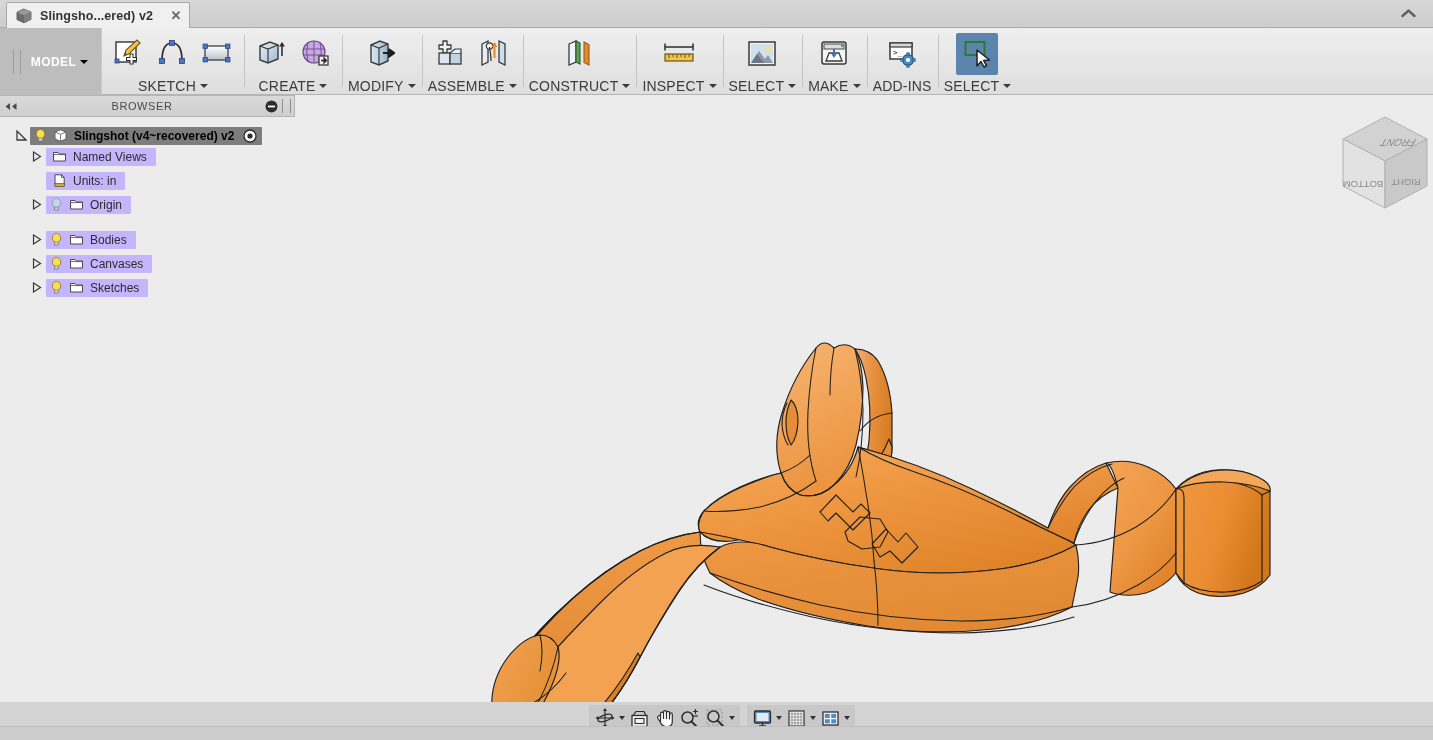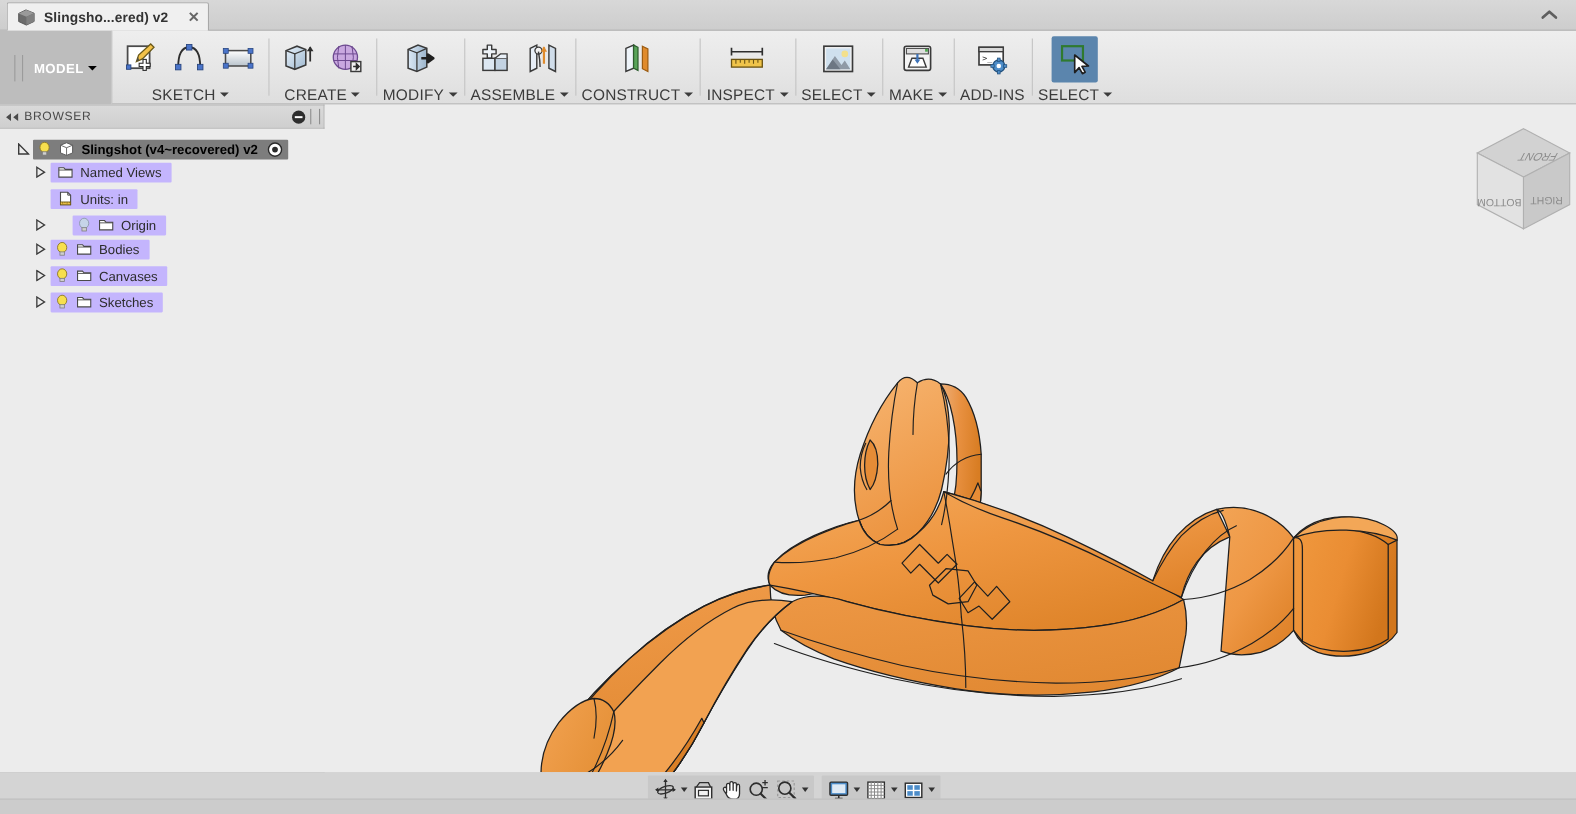--- a/index.html
+++ b/index.html
@@ -7,20 +7,21 @@
     width: 1433px; height: 740px;
     overflow: hidden;
     font-family: "Liberation Sans", sans-serif;
     background: #d6d6d6;
     -webkit-font-smoothing: antialiased;
   }
   #app {
     position: relative;
     width: 1433px; height: 740px;
     background: #d4d4d4;
+    text-align: center;
   }
 
   
   #titlebar {
     position: absolute; left: 0; top: 0; width: 1433px; height: 28px;
     background: linear-gradient(180deg, #d8d8d8 0%, #cdcdcd 100%);
     border-bottom: 1px solid #a9a9a9;
     box-sizing: border-box;
   }
   .doc-tab {
@@ -542,21 +543,21 @@
             <path d="M9.6 1.8 V4.4 H12.2" fill="none" stroke="#4a4a4a" stroke-width="0.9"></path>
             <rect x="3" y="10.6" width="9.2" height="2.6" fill="#f0c44a" stroke="#6b5413" stroke-width="0.7"></rect>
             <g stroke="#6b5413" stroke-width="0.6">
                 <path d="M5 10.6 V12.2 M7 10.6 V11.7 M9 10.6 V12.2 M11 10.6 V11.7"></path>
               </g>
           </svg>
           <span class="t-label">Units: in</span>
         </span>
       </div>
 
-      <div class="tree-row" style="margin-bottom:3px;gap:20px;">
+      <div class="tree-row" style="margin-bottom:16px;">
         <span class="tree-twisty" style="margin-left:28px;">
           <svg width="10" height="11" viewBox="0 0 10 11">
               <path d="M1.5 1 L8.5 5.5 L1.5 10 Z" fill="none" stroke="#3a3a3a" stroke-width="1.2"></path>
             </svg>
         </span>
         <span class="tree-chip">
           <svg class="ic" viewBox="0 0 15 15">
             <ellipse cx="7.5" cy="6" rx="4.2" ry="4.6" fill="#c6d4e8" stroke="#8b97a8" stroke-width="0.8"></ellipse>
             <rect x="5.5" y="10" width="4" height="3" fill="#cfcfcf" stroke="#7a7a7a" stroke-width="0.7"></rect>
           </svg>

